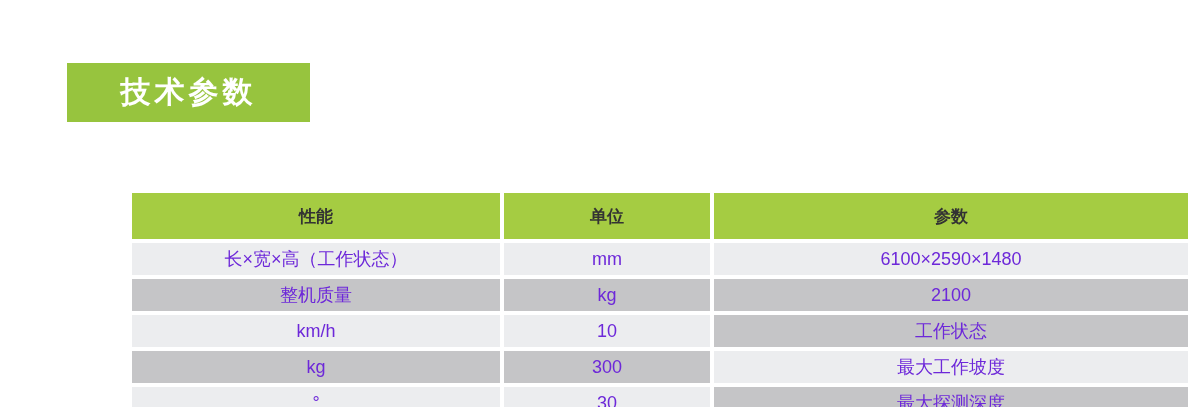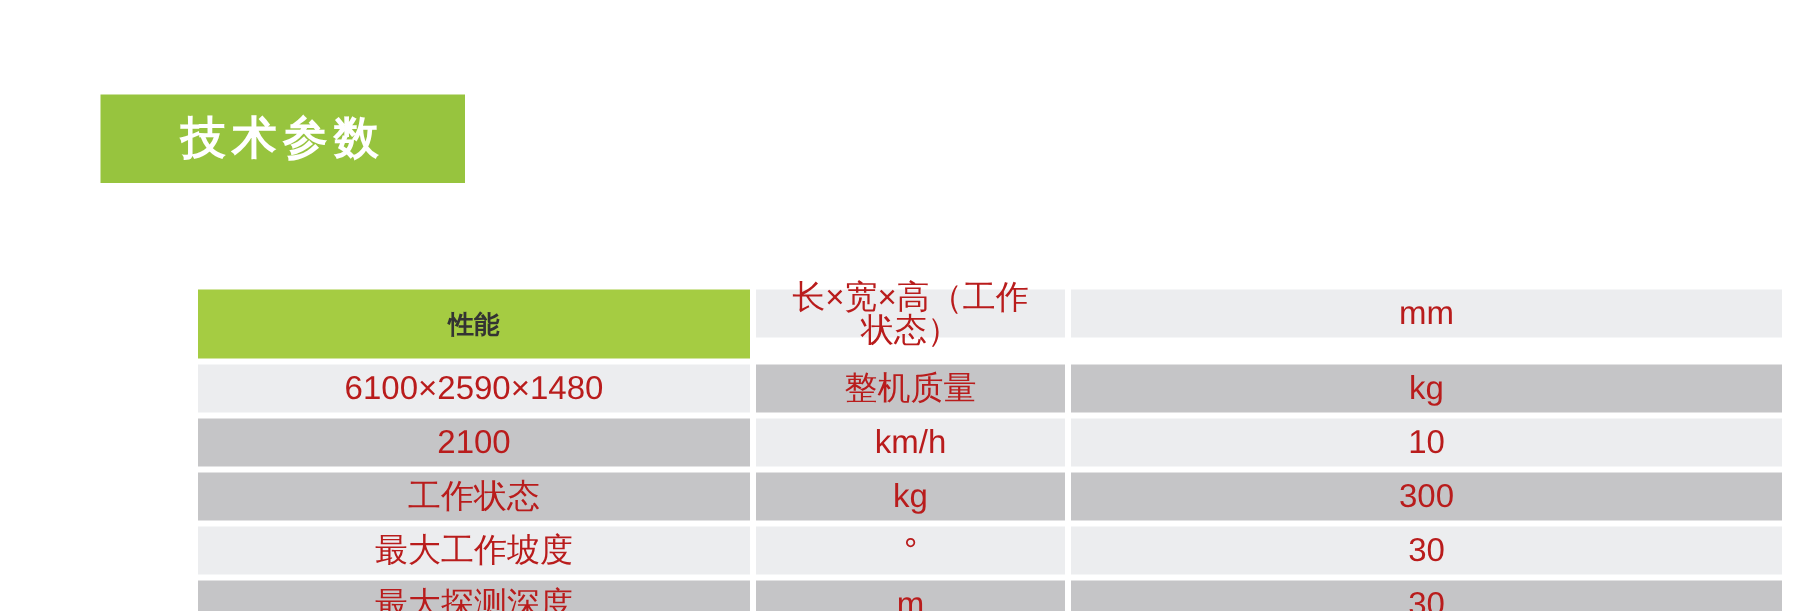--- a/index.html
+++ b/index.html
@@ -42,22 +42,22 @@
     column-gap: 4px;
     row-gap: 4px;
     background: #ffffff;
   }
   .cell {
     display: flex;
     align-items: center;
     justify-content: center;
     text-align: center;
     height: 28px;
-    font-size: 22px;
-    color: #b91c1c;
+    font-size: 18px;
+    color: #6d28d9;
     line-height: 1;
   }
   .cell.header {
     height: 46px;
     background: #a5cc42;
     color: #333333;
     font-weight: bold;
     font-size: 17px;
   }
   .row-light { background: #ecedef; }
@@ -66,20 +66,22 @@
 </head>
 <body>
 
 <div class="page">
 
   <div class="title-badge">技术参数</div>
 
   <div class="spec-table">
 
     <div class="cell header">性能</div>
+    <div class="cell header">单位</div>
+    <div class="cell header">参数</div>
 
     <div class="cell row-light">长×宽×高（工作状态）</div>
     <div class="cell row-light">mm</div>
     <div class="cell row-light">6100×2590×1480</div>
 
     <div class="cell row-dark">整机质量</div>
     <div class="cell row-dark">kg</div>
     <div class="cell row-dark">2100</div>
 
     <div class="cell row-light">km/h</div>

